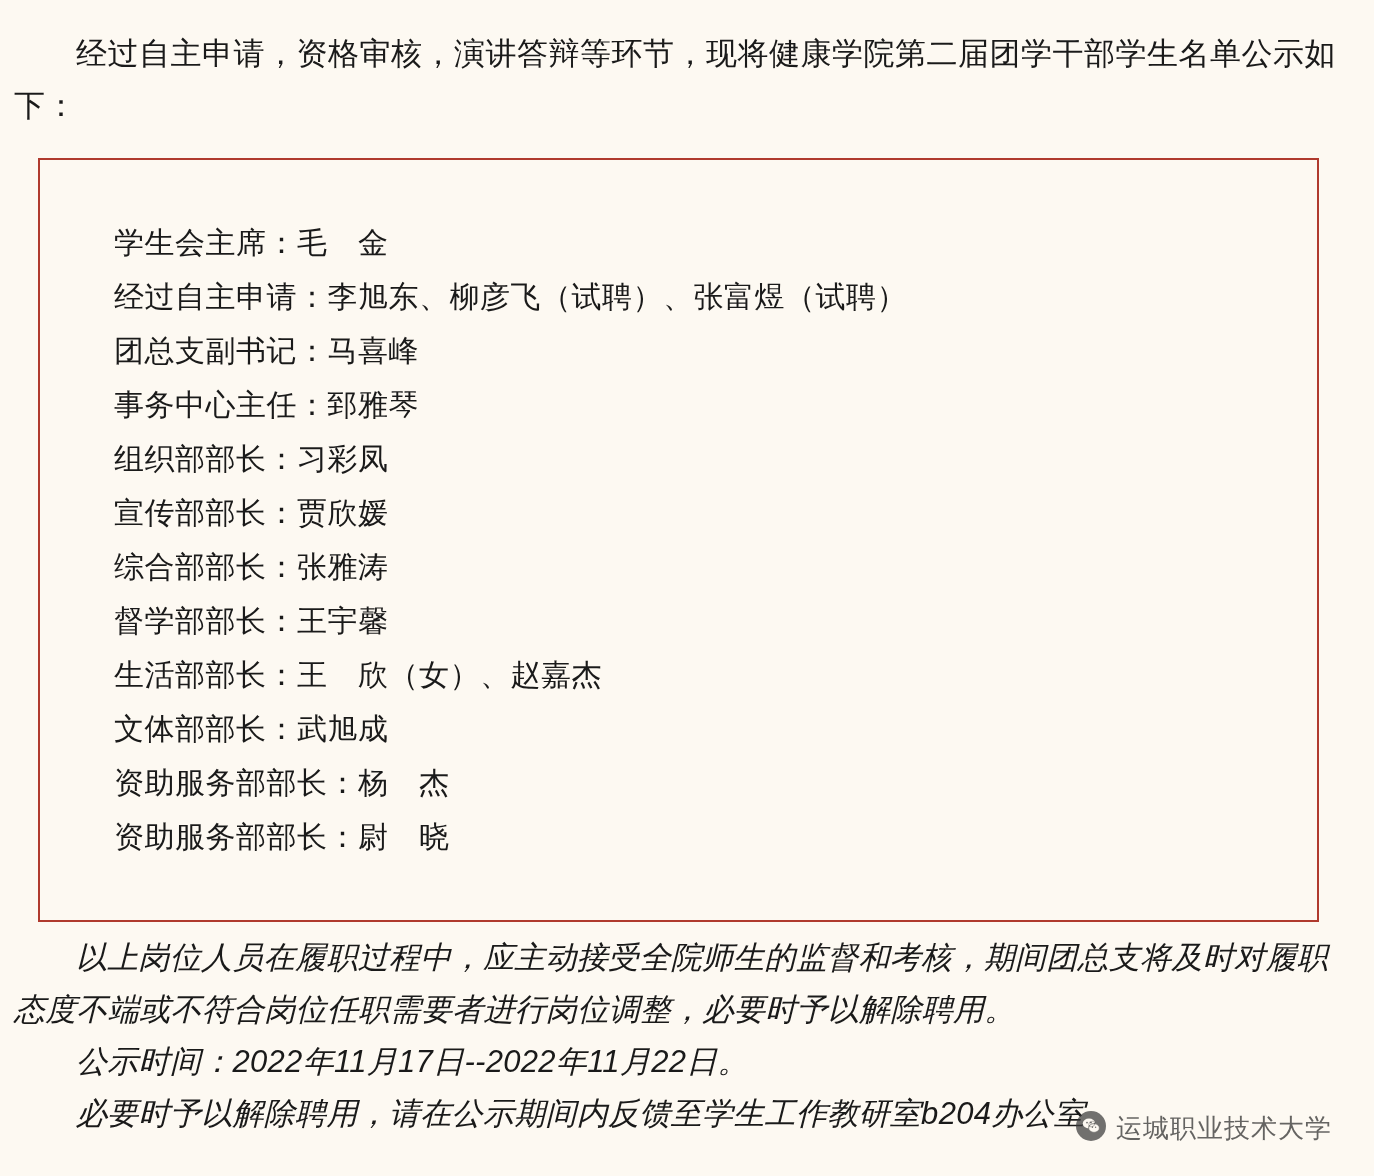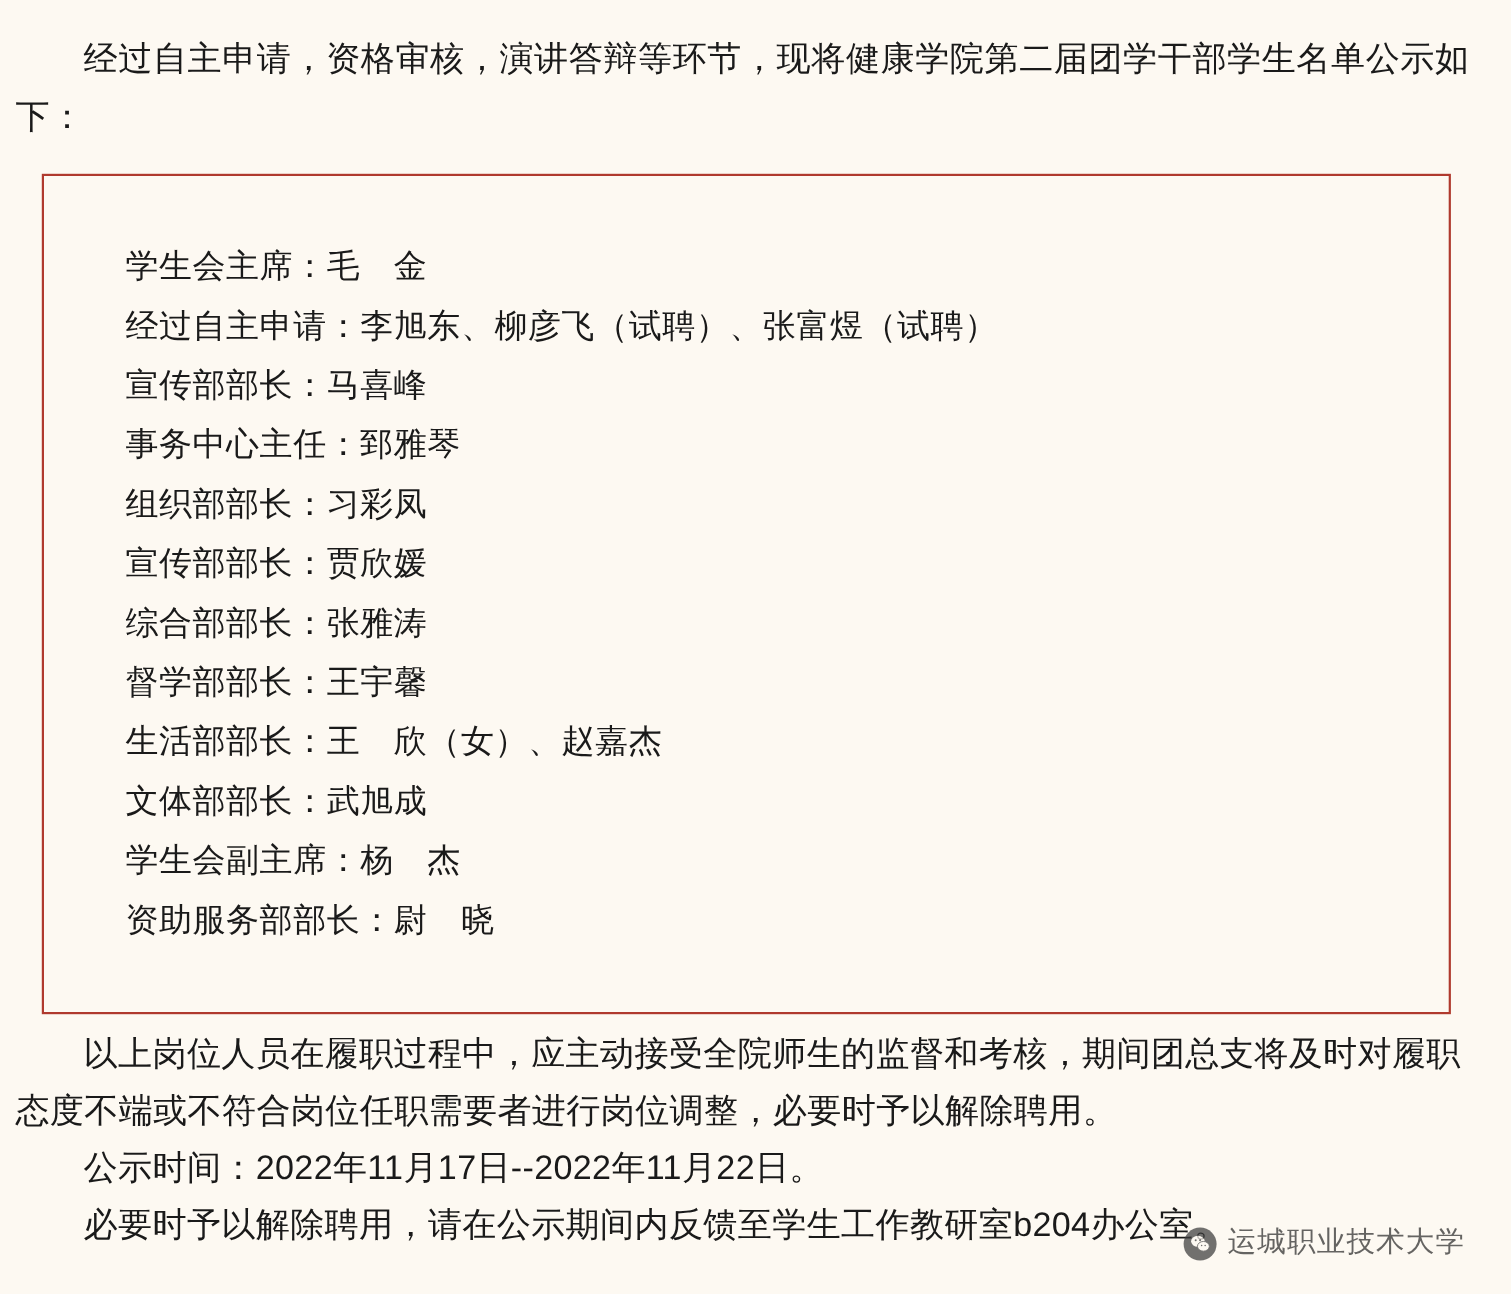--- a/index.html
+++ b/index.html
@@ -49,33 +49,34 @@
     white-space: pre;
   }
   .closing {
     font-size: 31px;
     line-height: 52px;
     padding: 10px 24px 0 14px;
     letter-spacing: 0.3px;
   }
   .closing p {
     margin: 0;
+    font-style: italic;
   }
   .closing .p-indent {
     text-indent: 62px;
   }
   .closing .line {
     padding-left: 62px;
   }
   .watermark {
     position: absolute;
     right: 42px;
     bottom: 30px;
     display: flex;
-    align-items: flex-end;
+    align-items: flex-start;
     gap: 10px;
     opacity: 0.72;
     font-size: 26px;
     color: #2b2b2b;
     letter-spacing: 1px;
   }
   .wm-icon {
     width: 30px;
     height: 30px;
     border-radius: 50%;
@@ -90,29 +91,29 @@
 <body>
 
 <div class="page">
 
   <div class="intro">经过自主申请，资格审核，演讲答辩等环节，现将健康学院第二届团学干部学生名单公示如下：</div>
 
   <div class="box">
     <ul class="roster">
       <li>学生会主席：毛　金</li>
       <li>经过自主申请：李旭东、柳彦飞（试聘）、张富煜（试聘）</li>
-      <li>宣传部部长：马喜峰</li>
+      <li>团总支副书记：马喜峰</li>
       <li>事务中心主任：郅雅琴</li>
       <li>组织部部长：习彩凤</li>
       <li>宣传部部长：贾欣媛</li>
       <li>综合部部长：张雅涛</li>
       <li>督学部部长：王宇馨</li>
       <li>生活部部长：王　欣（女）、赵嘉杰</li>
       <li>文体部部长：武旭成</li>
-      <li>学生会副主席：杨　杰</li>
+      <li>资助服务部部长：杨　杰</li>
       <li>资助服务部部长：尉　晓</li>
     </ul>
   </div>
 
   <div class="closing">
     <p class="p-indent">以上岗位人员在履职过程中，应主动接受全院师生的监督和考核，期间团总支将及时对履职态度不端或不符合岗位任职需要者进行岗位调整，必要时予以解除聘用。</p>
     <p class="line">公示时间：2022年11月17日--2022年11月22日。</p>
     <p class="line">必要时予以解除聘用，请在公示期间内反馈至学生工作教研室b204办公室。</p>
   </div>
 

